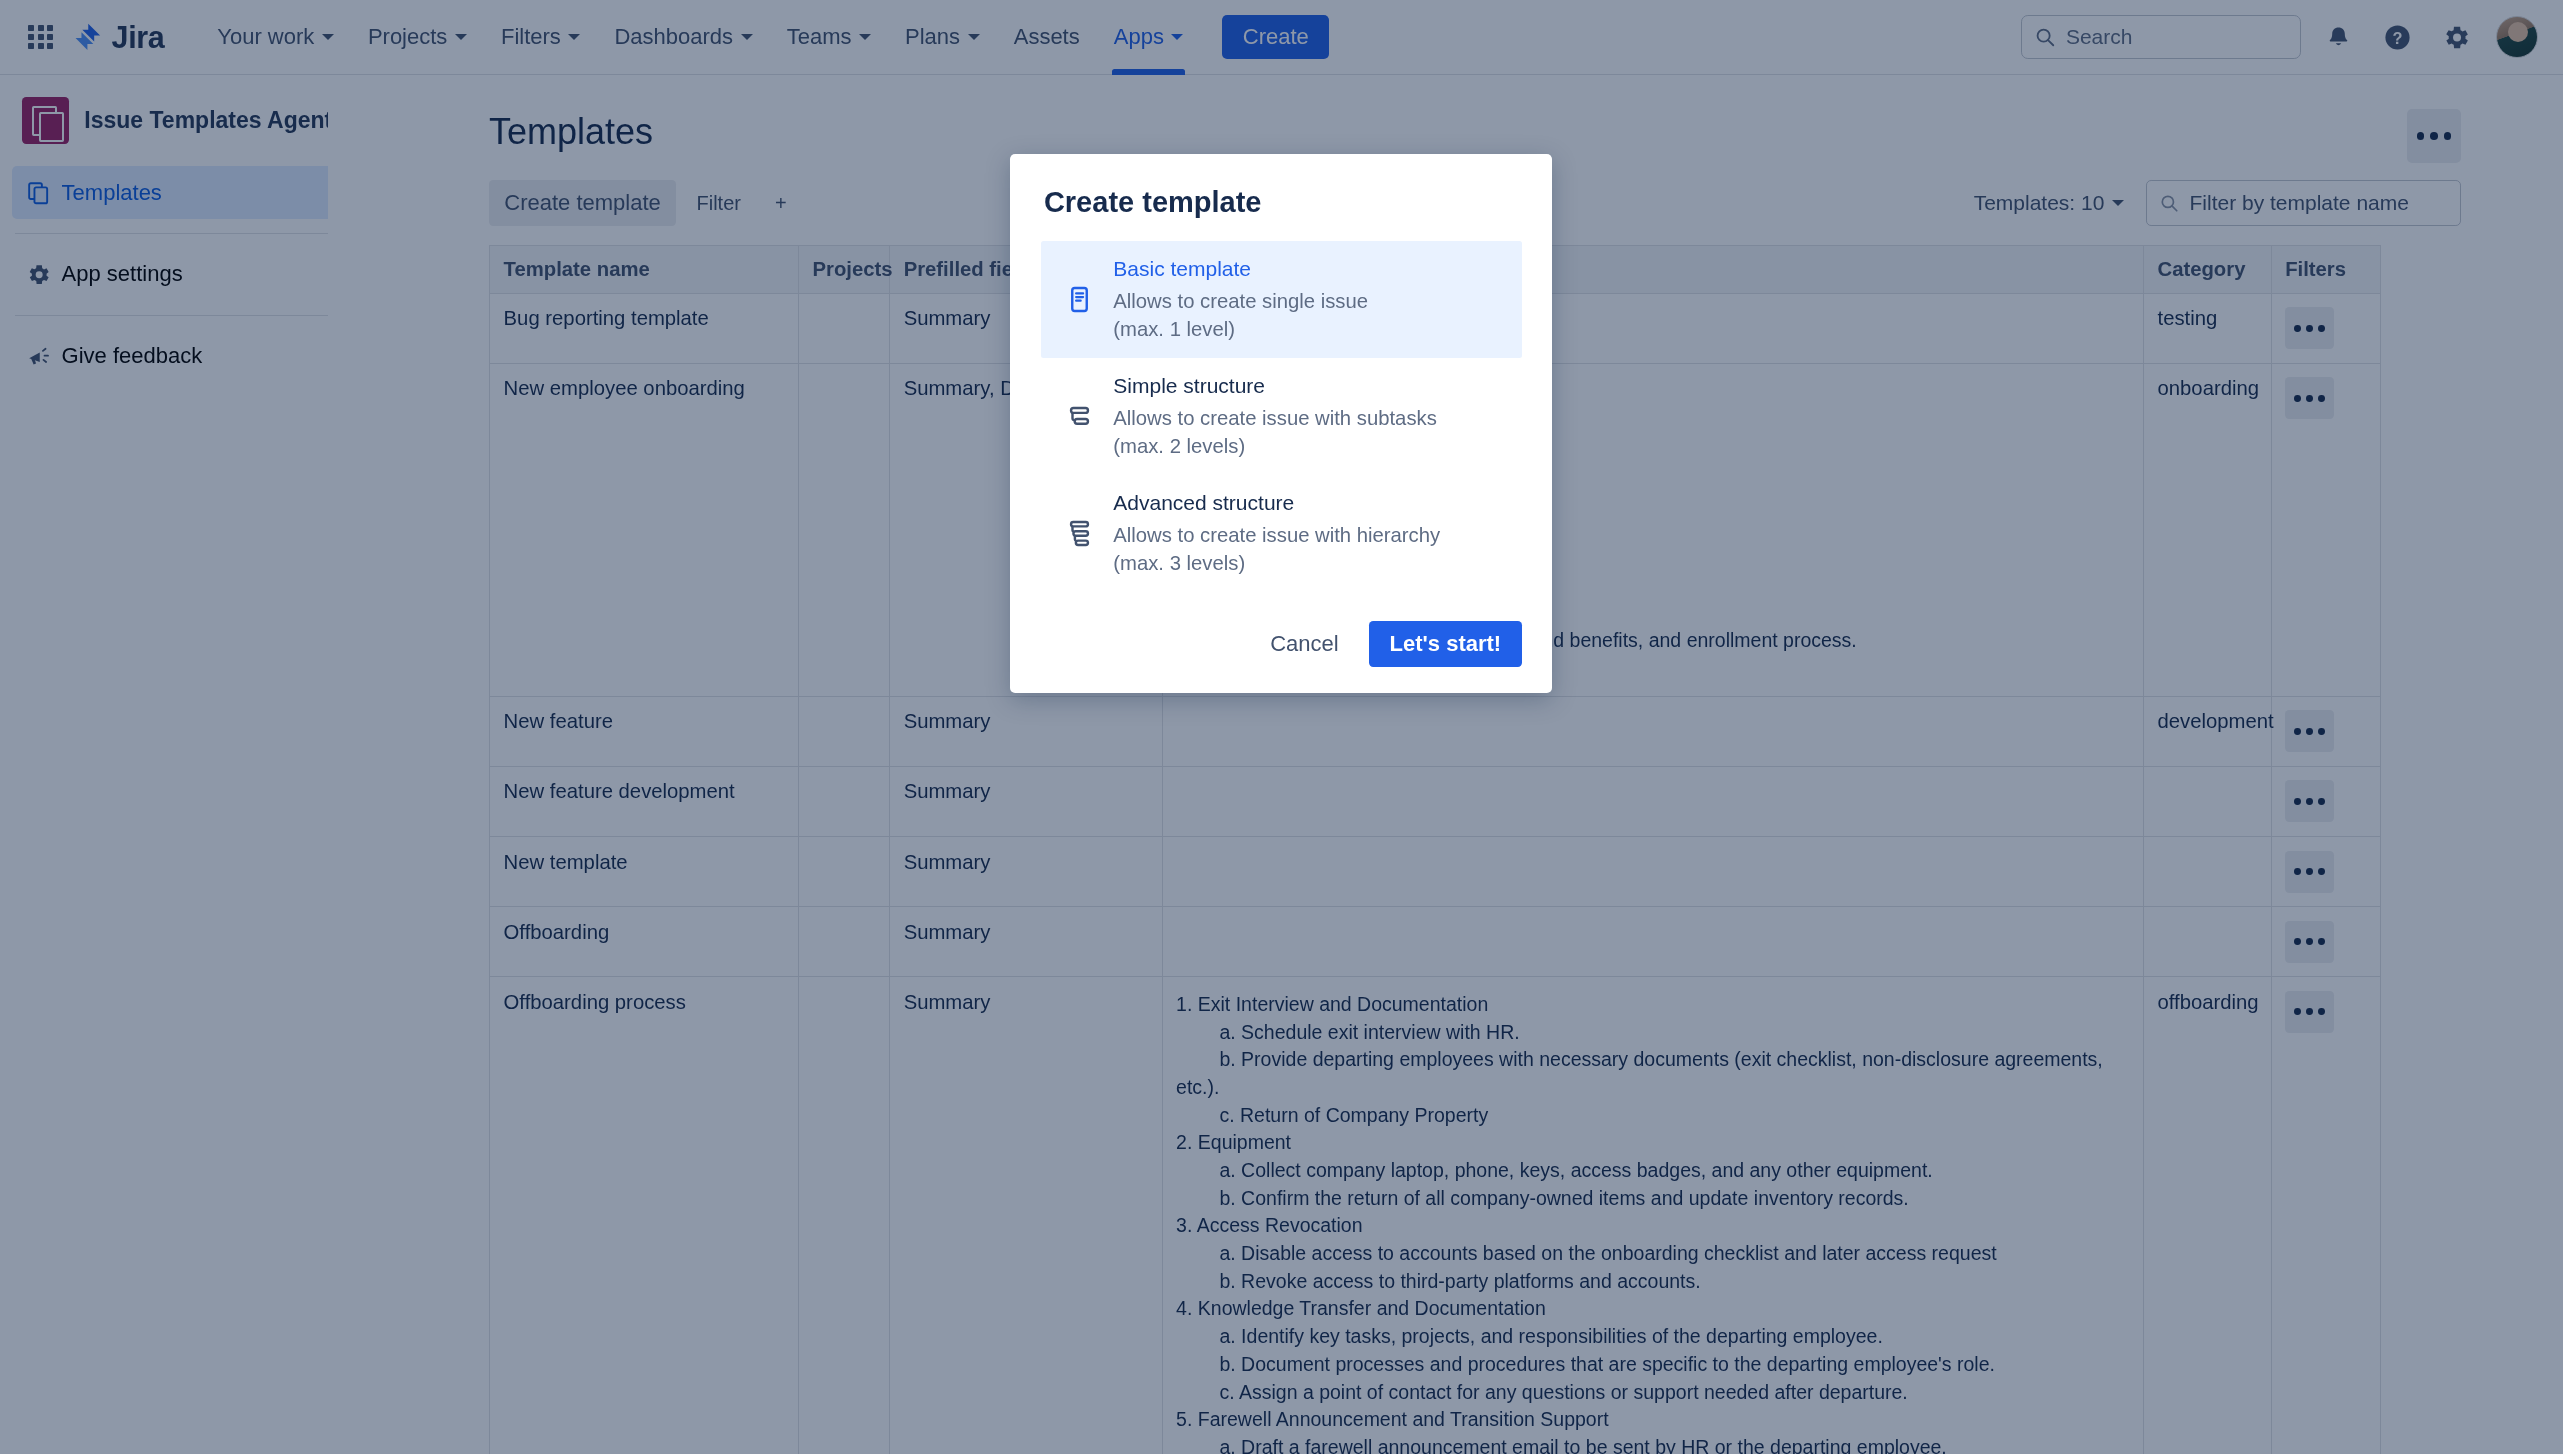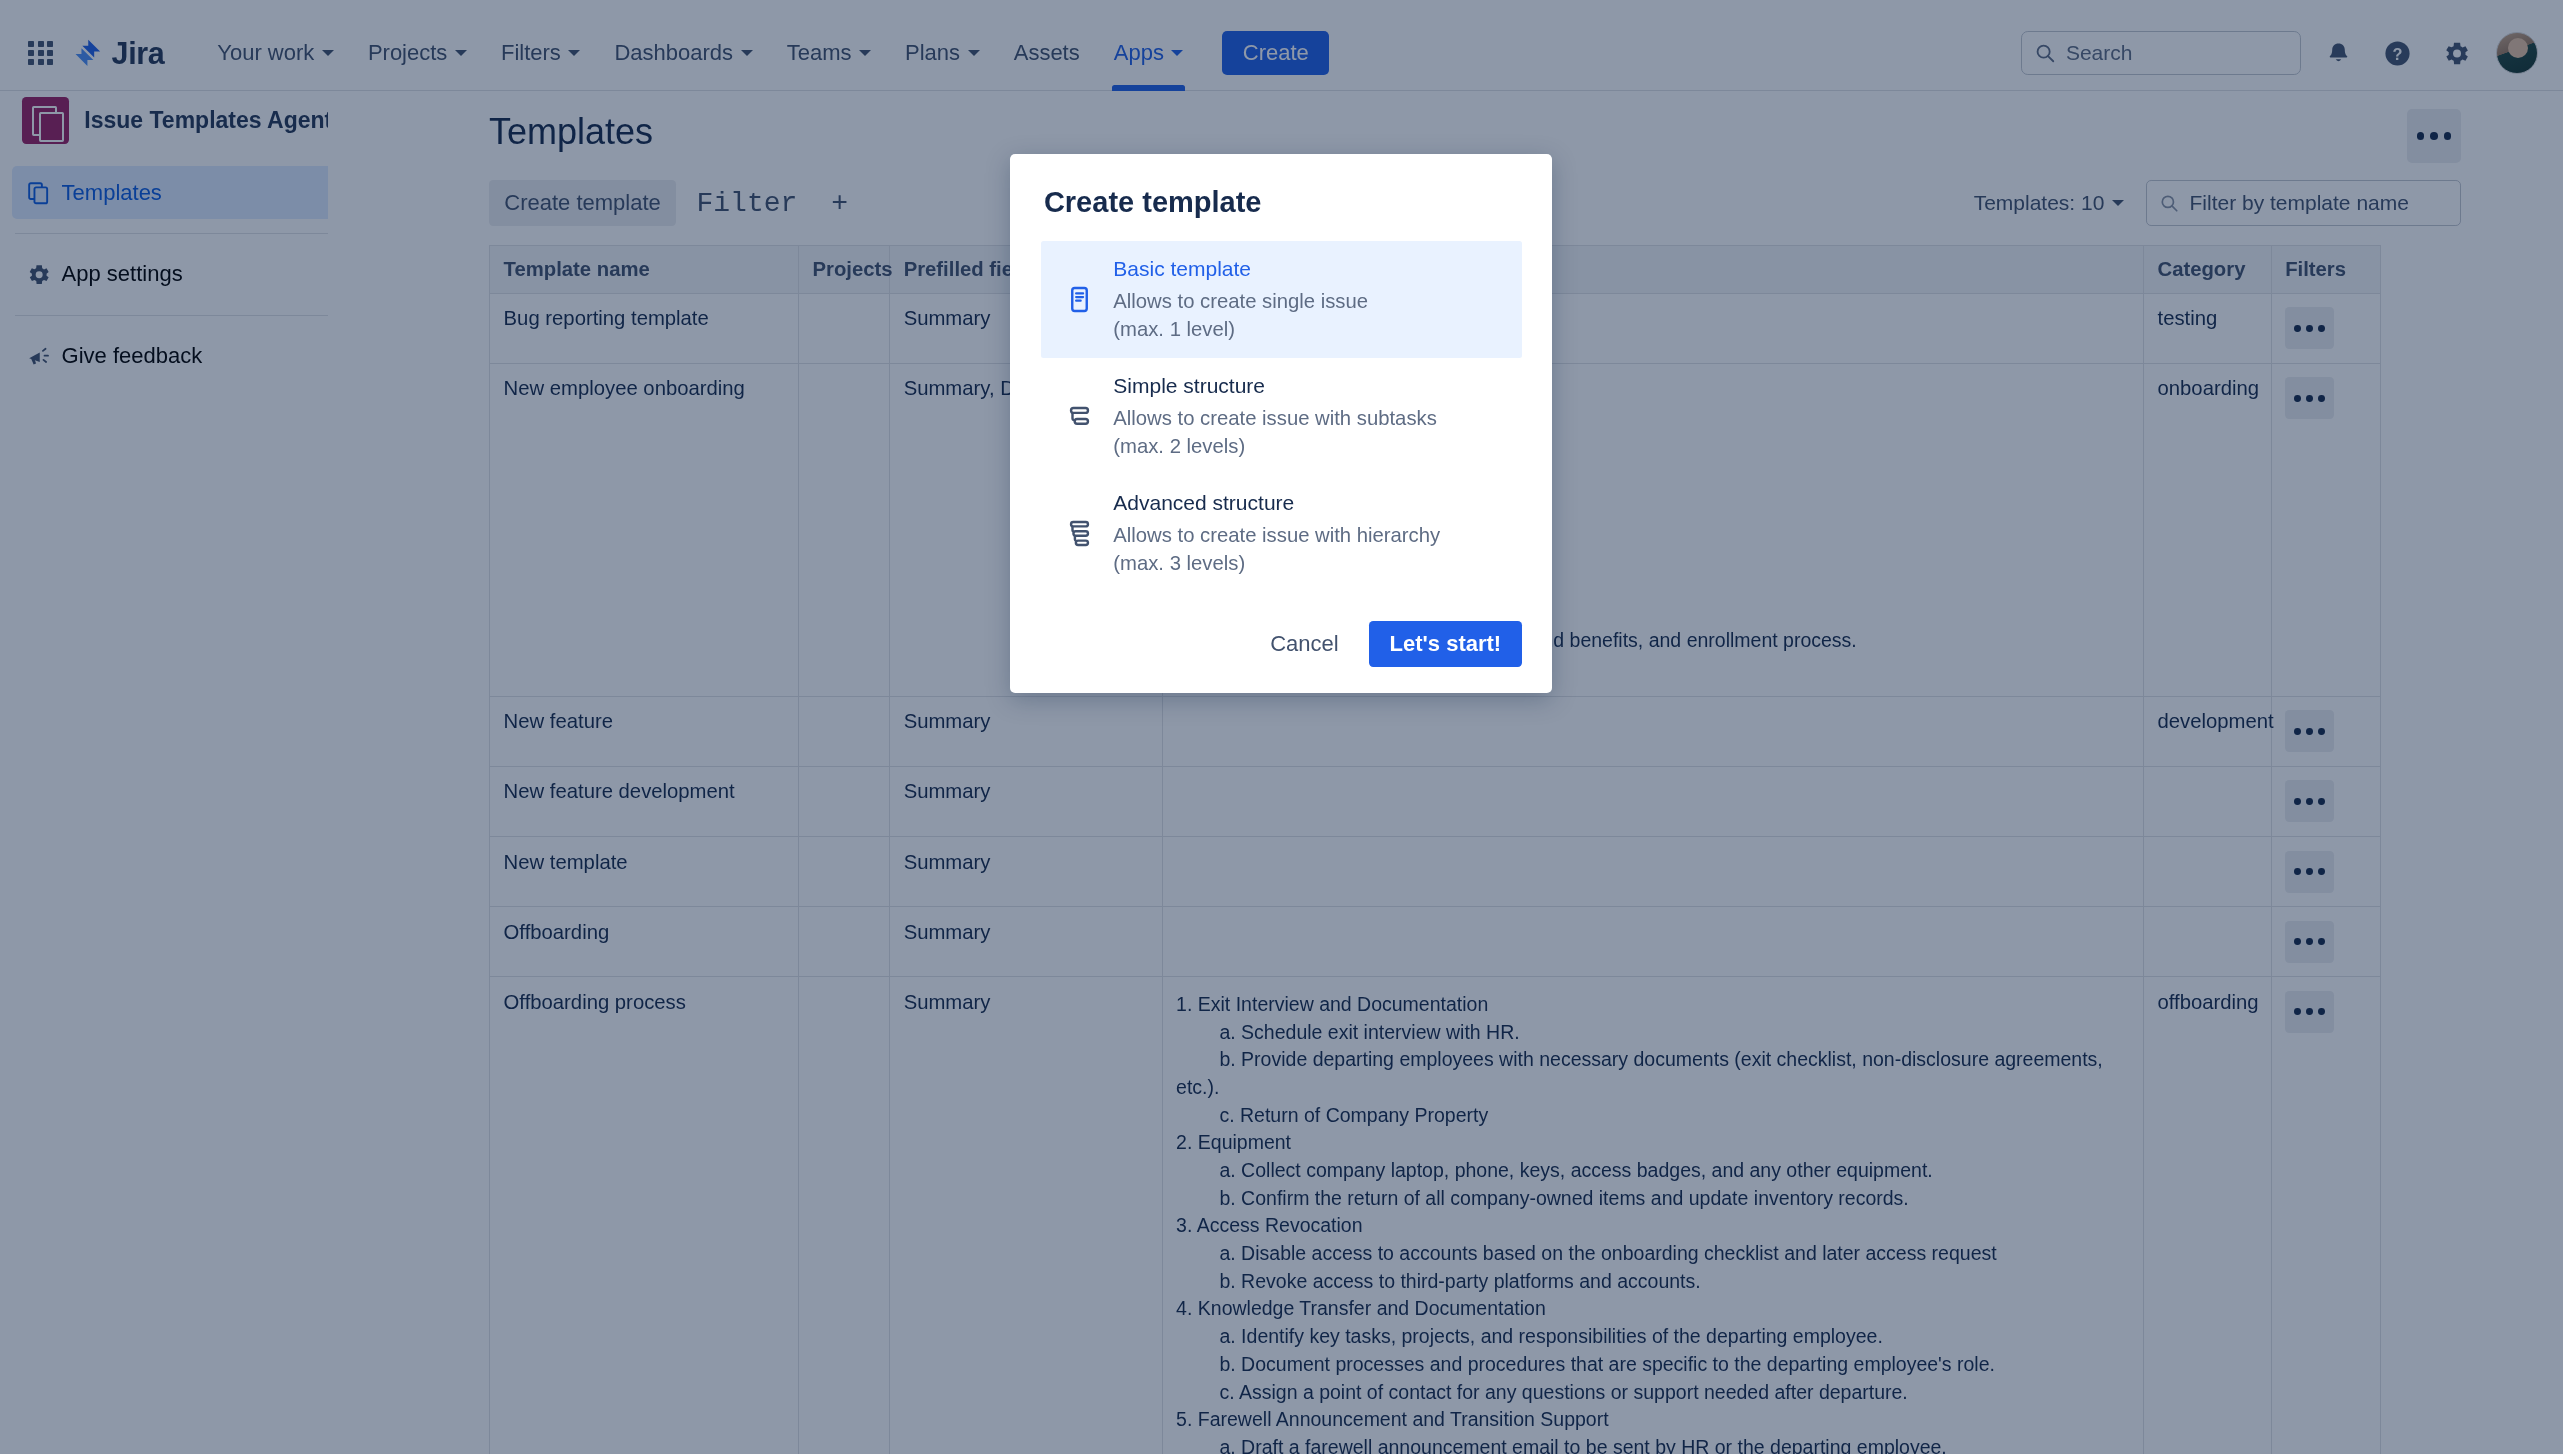--- a/index.html
+++ b/index.html
@@ -8,21 +8,21 @@
     width: 2563px; height: 1454px;
     font-family: "Liberation Sans", sans-serif;
     background: #ffffff;
     color: #172b4d;
     overflow: hidden;
     position: relative;
   }
 
   
   #topnav {
-    position: absolute; top: 16px; left: 0; width: 2563px; height: 75px;
+    position: absolute; top: 0; left: 0; width: 2563px; height: 75px;
     background: #ffffff;
     border-bottom: 1.7px solid #dfe1e6;
     display: flex; align-items: center;
     z-index: 5;
   }
   .appswitcher {
     margin-left: 22px; width: 37px; height: 37px;
     display: flex; align-items: center; justify-content: center;
     border-radius: 5.1px; cursor: pointer;
   }
@@ -107,21 +107,21 @@
   }
   .dots { display:flex; gap:6px; }
   .dots i { width:7.6px; height:7.6px; border-radius:50%; background:#172b4d; display:block; }
 
   .toolbar { display: flex; align-items: center; padding: 27px 0 0 161px; height: 73px; }
   .tb-btn {
     font-size: 22px; color: #42526e; background: #ebecf0; border: none; font-family: inherit;
     height: 46px; padding: 0 15.3px; border-radius: 4.2px; cursor: pointer;
   }
   .tb-plain {
-    font-size: 28px; color: #42526e; background: transparent; border: none; font-family: Liberation Mono, monospace;
+    font-size: 20px; color: #42526e; background: transparent; border: none; font-family: Liberation Sans, sans-serif;
     height: 46px; padding: 0 13.6px; cursor: pointer; margin-left: 6.8px;
   }
   .tb-right { margin-left: auto; display: flex; align-items: center; margin-right: 102px; }
   .tcount { font-size: 21px; color: #42526e; display: flex; align-items: center; cursor: pointer; }
   .filterbox {
     margin-left: 22px; width: 315px; height: 46px; border: 1.7px solid #c2c7d0; border-radius: 5.1px;
     display: flex; align-items: center; padding: 0 12px; cursor: text;
   }
   .filterbox .ph { font-size: 21px; color: #42526e; margin-left: 10.2px; }
 

